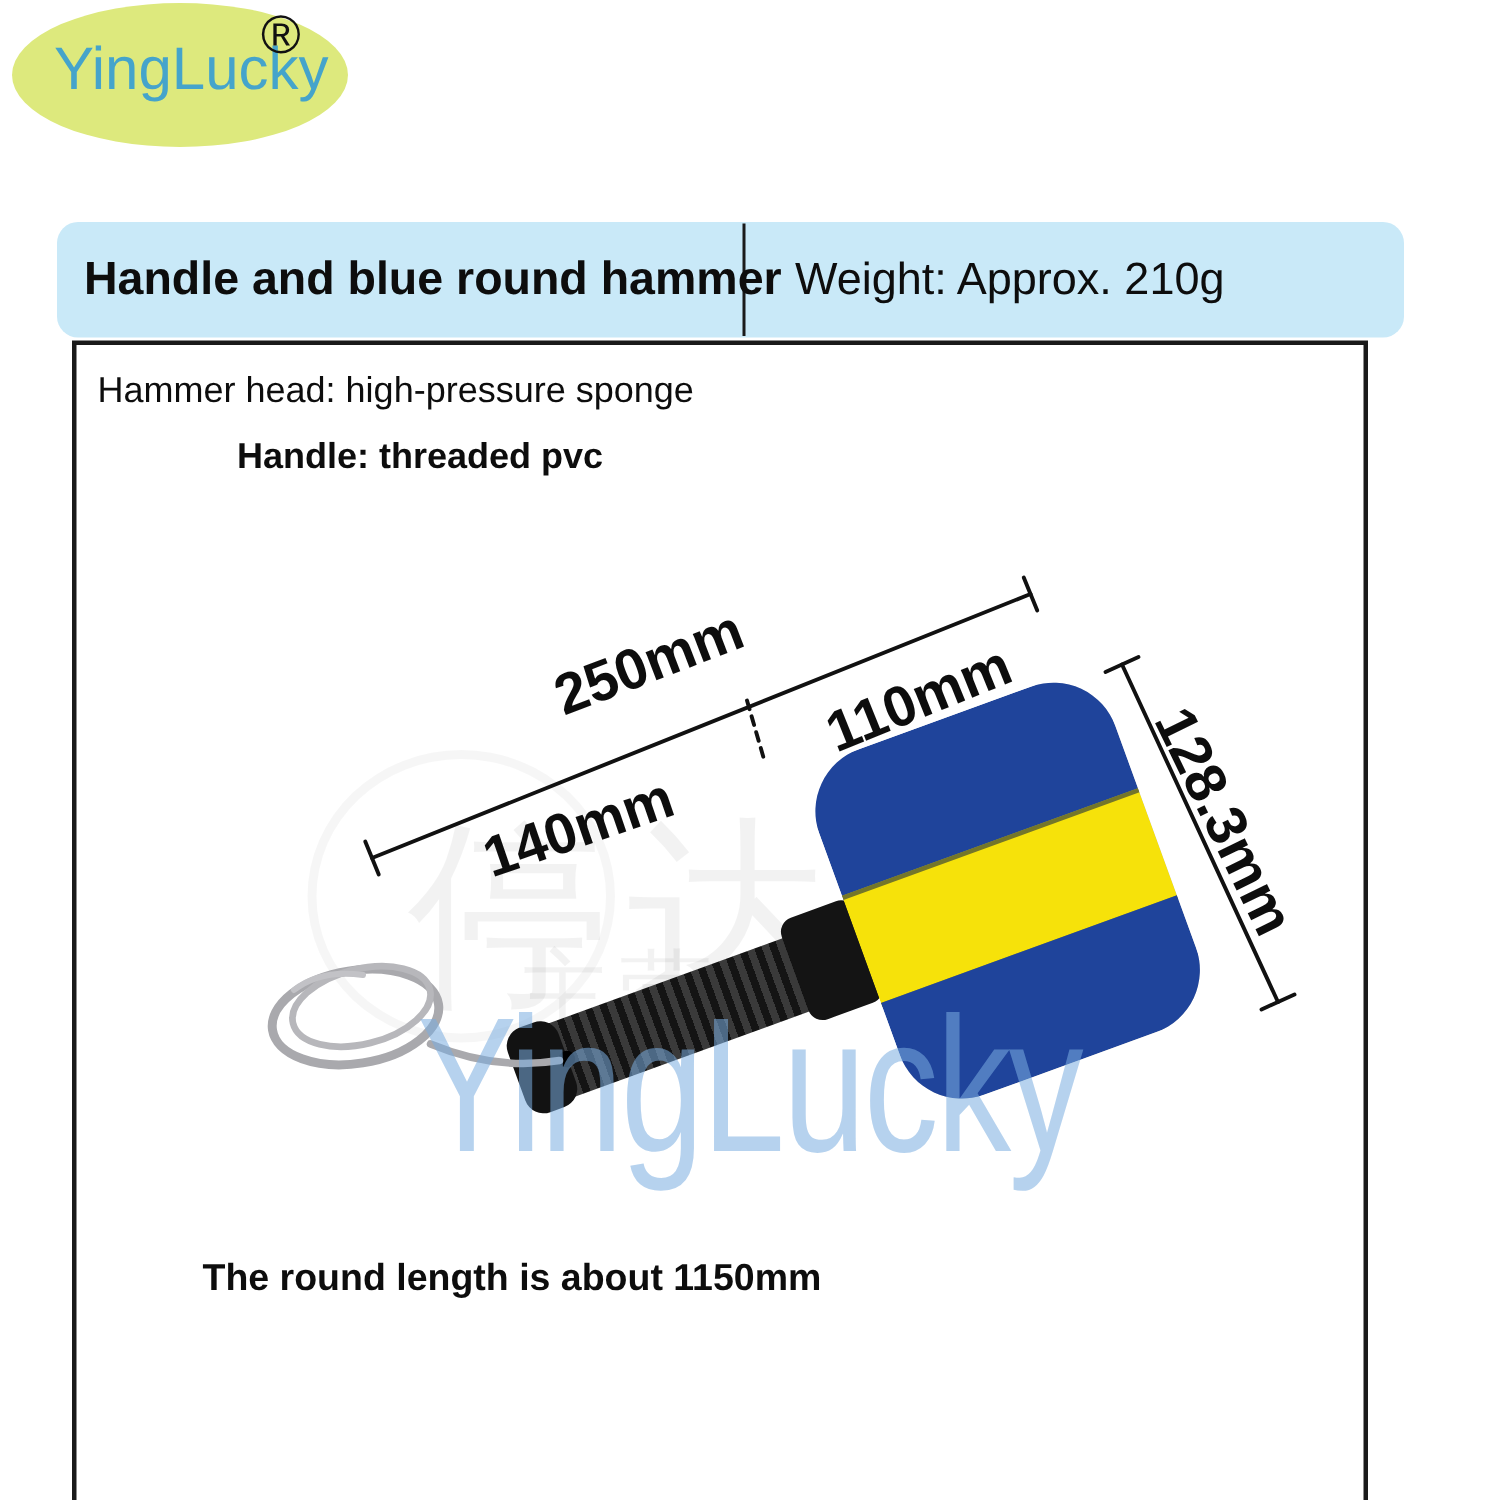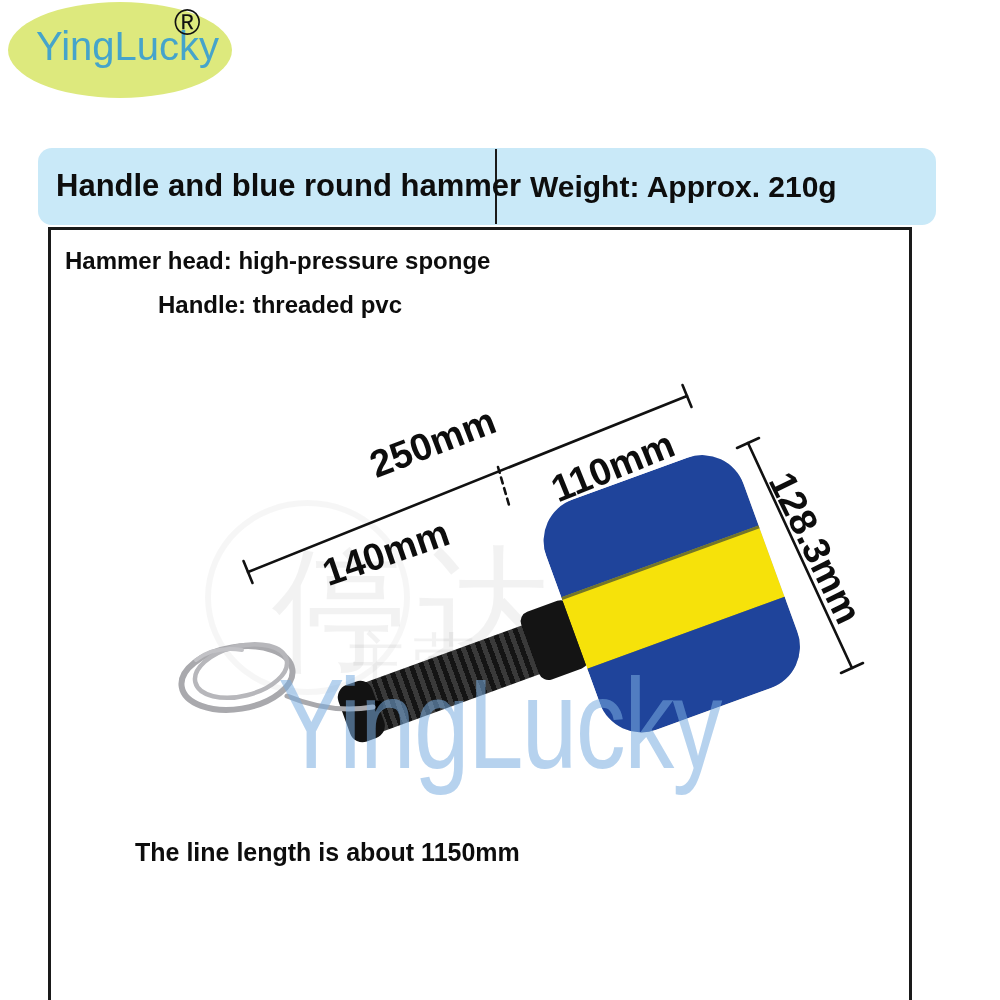--- a/index.html
+++ b/index.html
@@ -13,27 +13,27 @@
                   border-radius:50%; z-index:6; }
   .logo-text { left:36px; top:24px; font-size:40px; color:#45a4cb; z-index:7;
                letter-spacing:0px; }
   .logo-reg { left:174px; top:2px; font-size:36px; color:#111; z-index:8; font-weight:400; }
 
   
   .header-bar { left:38px; top:148px; width:898px; height:77px; background:#c9e9f8;
                 border-radius:14px; z-index:2; }
   .header-divider { left:495px; top:149px; width:2px; height:75px; background:#1a1a1a; z-index:3; }
   .product-title { left:56px; top:168px; font-size:31px; font-weight:700; color:#0d0d0d; z-index:3; }
-  .weight-text { left:530px; top:170px; font-size:30px; font-weight:700; color:#0d0d0d; z-index:3; }
+  .weight-text { left:530px; top:170px; font-size:30px; font-weight:400; color:#0d0d0d; z-index:3; }
 
   
   .main-box { left:48px; top:227px; width:864px; height:790px; border:3px solid #1a1a1a;
               background:transparent; z-index:1; }
 
-  .spec-line1 { left:65px; top:247px; font-size:24px; font-weight:700; color:#0d0d0d; z-index:5; }
+  .spec-line1 { left:65px; top:247px; font-size:24px; font-weight:400; color:#0d0d0d; z-index:5; }
   .spec-line2 { left:135px; top:291px; font-size:24px; font-weight:700; color:#0d0d0d; z-index:5;margin-left:23px; }
   .line-length-note { left:135px; top:838px; font-size:25px; font-weight:700; color:#0d0d0d; z-index:5; }
 
   
   .cn-wm-circle { left:205px; top:500px; width:205px; height:195px; border:6px solid rgba(0,0,0,0.035);
                   border-radius:50%; z-index:0; }
   .cn-wm-1 { left:272px; top:520px; font-size:135px; color:rgba(0,0,0,0.05); z-index:0; letter-spacing:10px;text-align:right; }
   .cn-wm-2 { left:345px; top:620px; font-size:62px; color:rgba(0,0,0,0.05); z-index:0; letter-spacing:6px; }
 
   
@@ -81,21 +81,21 @@
 <div class="abs logo-reg">®</div>
 
 <div class="abs header-bar"></div>
 <div class="abs header-divider"></div>
 <div class="abs product-title">Handle and blue round hammer</div>
 <div class="abs weight-text">Weight: Approx. 210g</div>
 
 <div class="abs main-box"></div>
 <div class="abs spec-line1">Hammer head: high-pressure sponge</div>
 <div class="abs spec-line2">Handle: threaded pvc</div>
-<div class="abs line-length-note">The line length is about 1150mm</div>
+<div class="abs line-length-note">The round length is about 1150mm</div>
 
 <div class="abs cn-wm-circle"></div>
 <div class="abs cn-wm-1">停达</div>
 <div class="abs cn-wm-2">主营:</div>
 
 <div class="abs hammer-assembly">
   <div class="hammer-grip"></div>
   <div class="hammer-butt"></div>
   <div class="butt-hole"></div>
   <div class="hammer-collar"></div>

